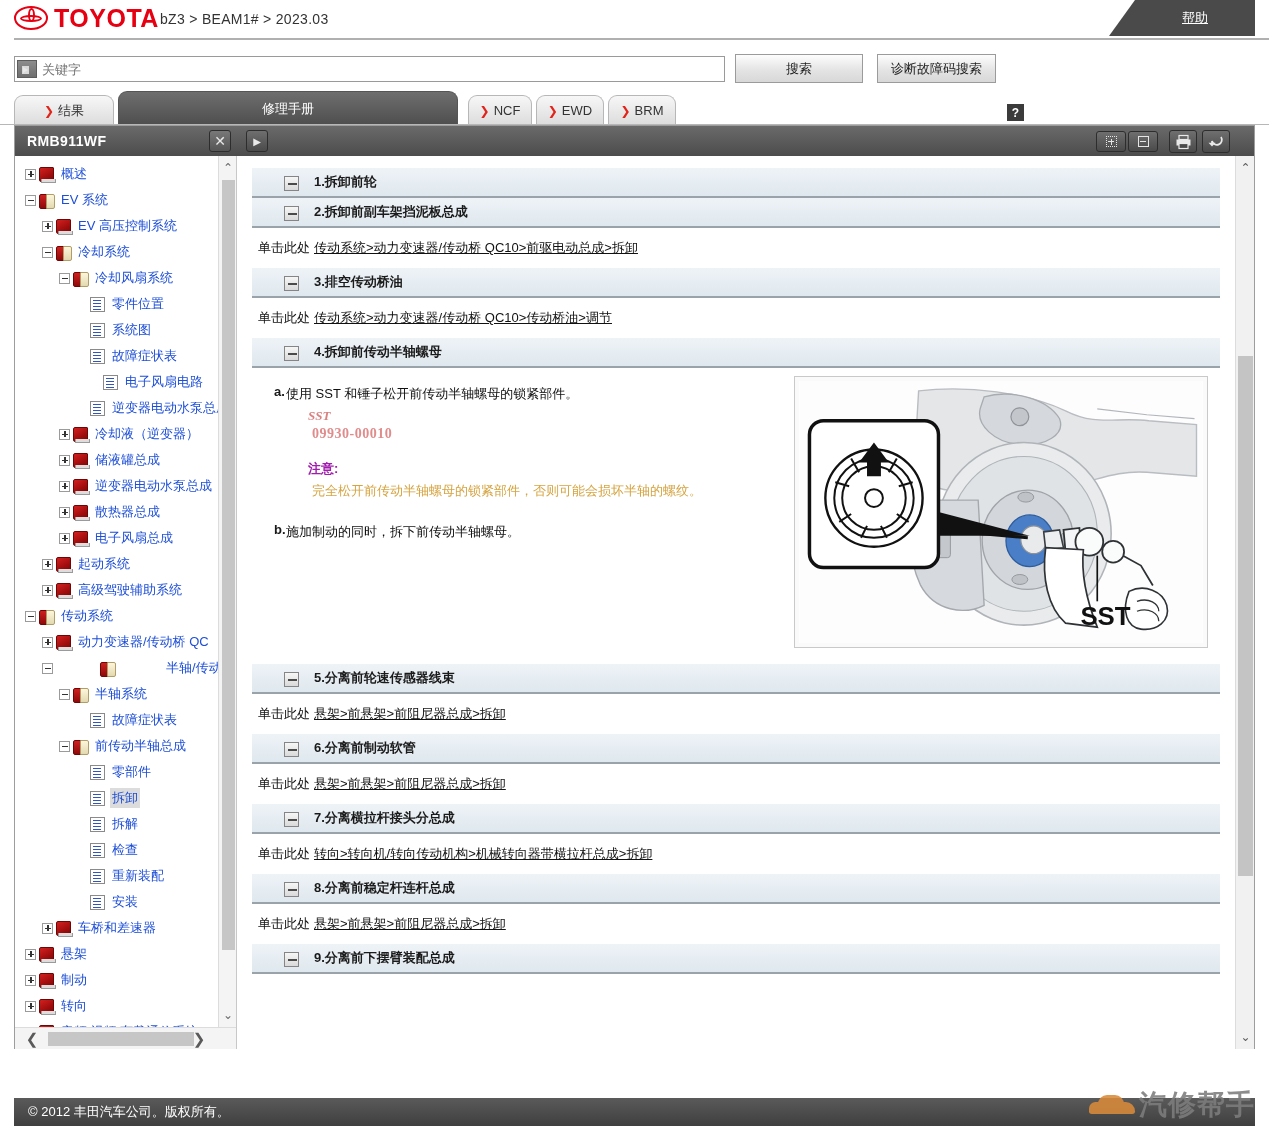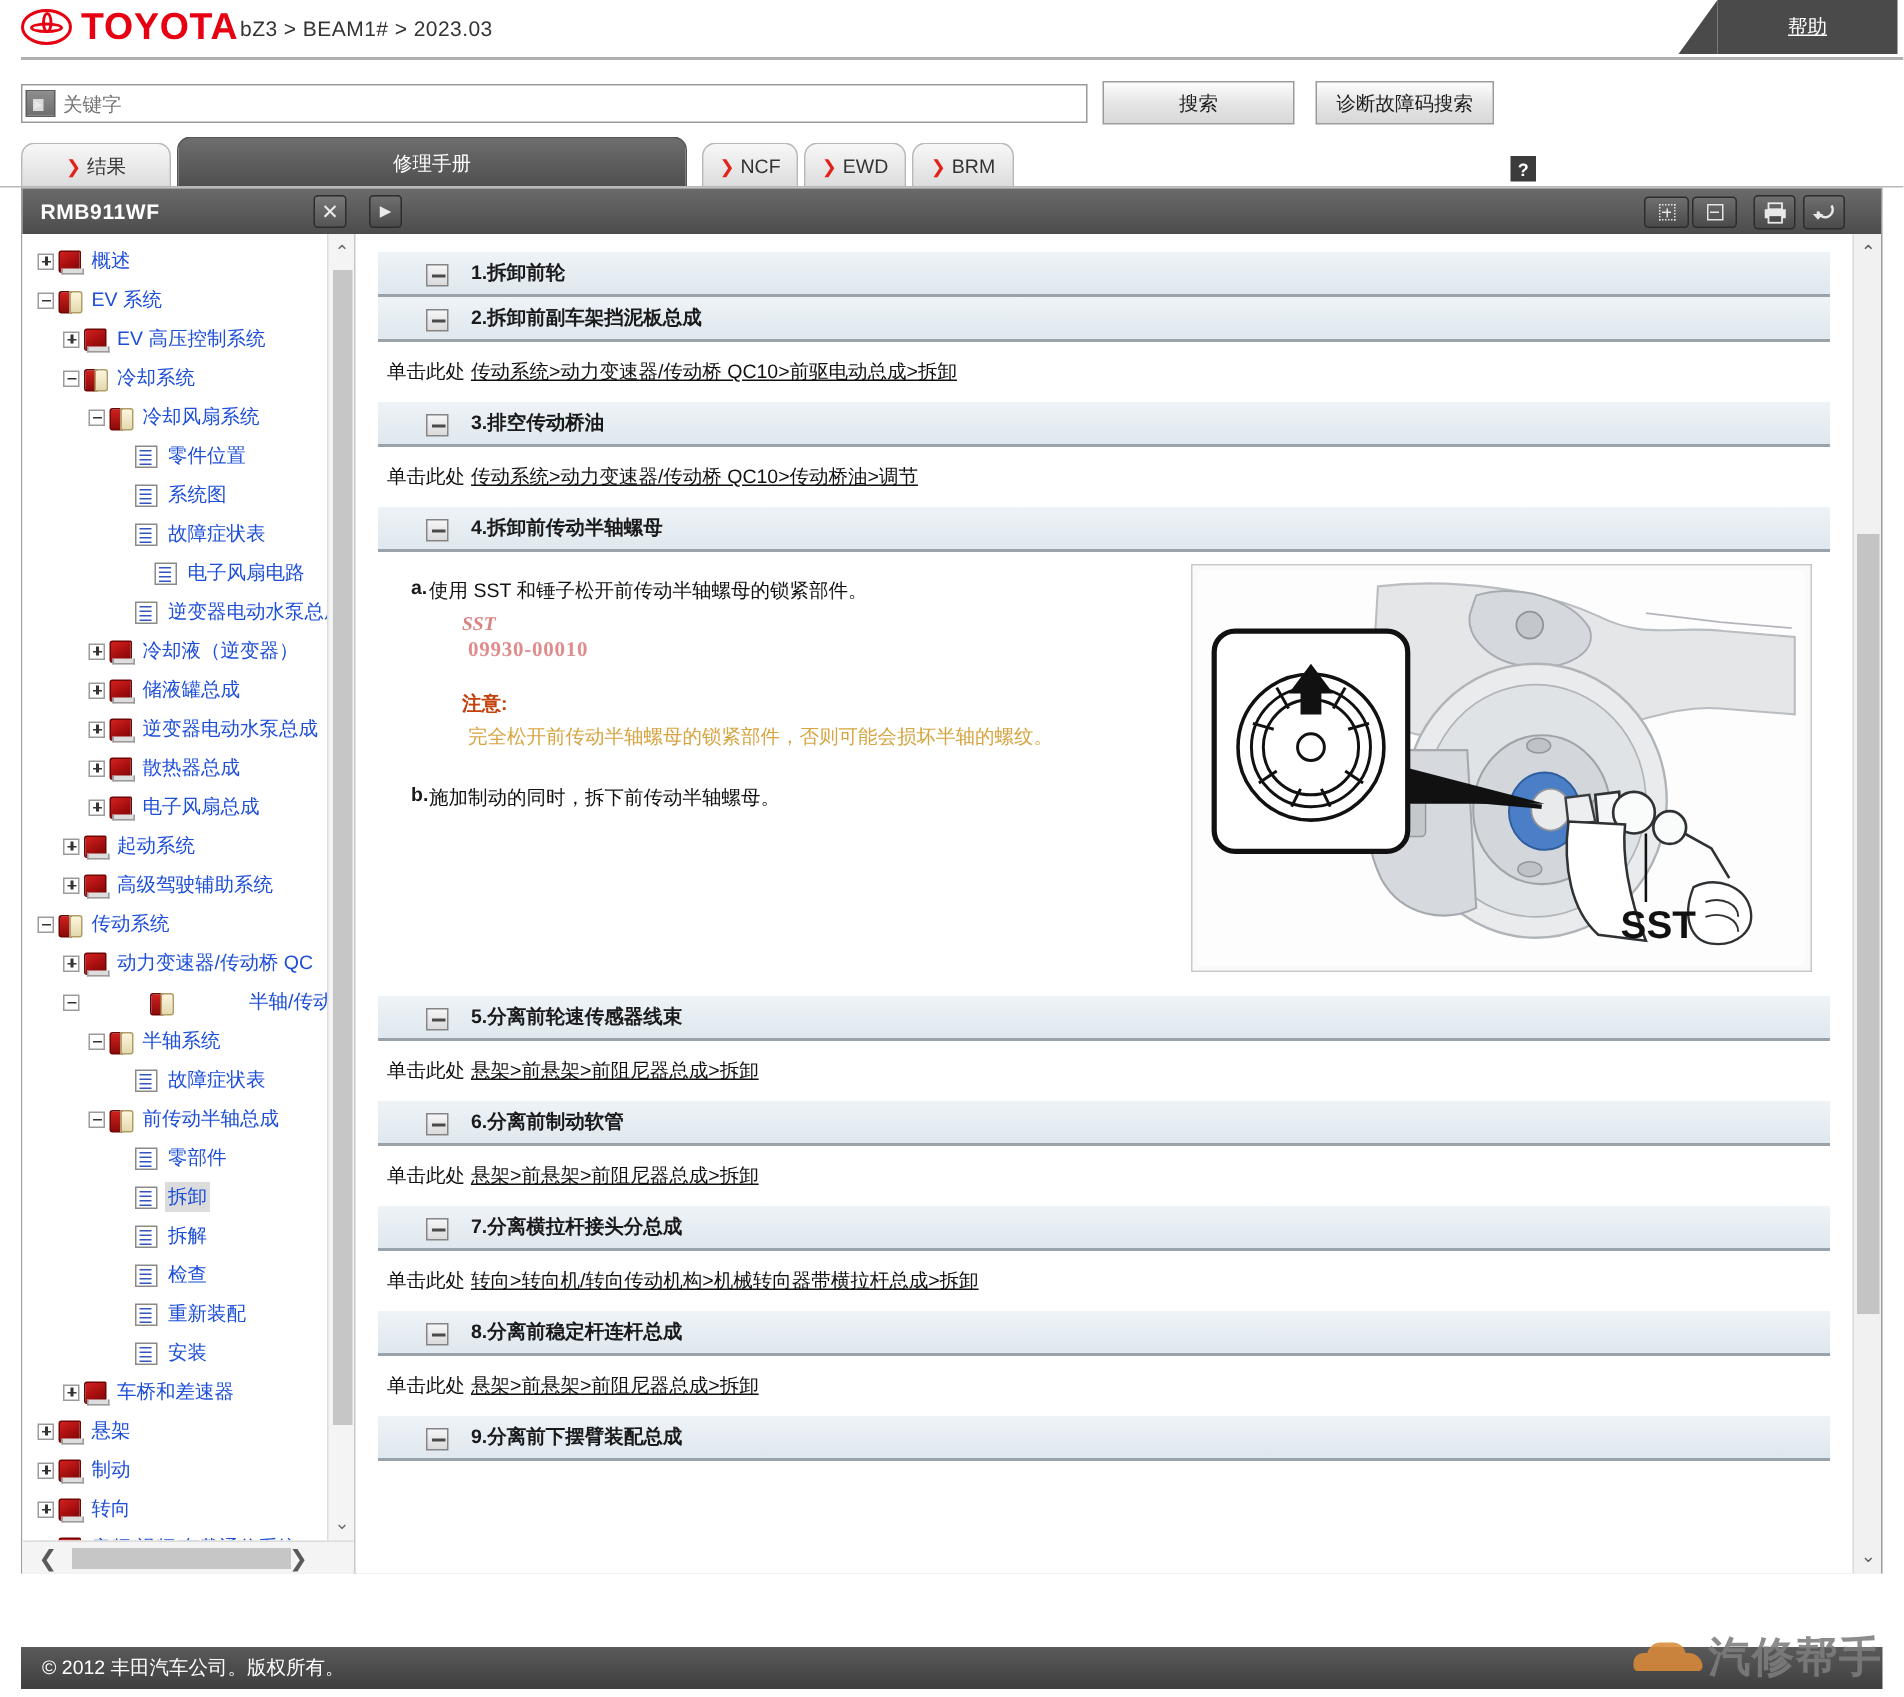--- a/index.html
+++ b/index.html
@@ -18,21 +18,21 @@
   .toyota-mark .o { position:absolute; left:0; top:0; width:34px; height:24px;
       border:2.2px solid #E60012; border-radius:50%; }
   .toyota-mark .h { position:absolute; left:6px; top:8.5px; width:22px; height:7px;
       border:2.2px solid #E60012; border-radius:50%; }
   .toyota-mark .v { position:absolute; left:13.5px; top:1.5px; width:7px; height:14px;
       border:2.2px solid #E60012; border-radius:50%; }
   .toyota-word { font-size:25px; font-weight:bold; color:#E60012; letter-spacing:0.5px;
       font-family:"Liberation Sans",sans-serif; line-height:24px; }
   #breadcrumb { position:absolute; left:160px; top:11px; font-size:14px; color:#333;
       letter-spacing:0.3px; }
-  #help-tab { position:absolute; right:4px; top:0; width:120px; height:36px;
+  #help-tab { position:absolute; right:14px; top:0; width:120px; height:36px;
       background:#4a4a4a; color:#fff; font-size:13px;
       display:flex; align-items:center; justify-content:center; }
   #help-tab span { text-decoration:underline; }
   #help-tab:before { content:""; position:absolute; left:-26px; top:0;
       border-style:solid; border-width:0 0 36px 26px; border-color:transparent transparent #4a4a4a transparent; }
   #header-rule { position:absolute; left:14px; right:0; top:38px; height:2px; background:#b0b0b0; }
 
   
   #searchbar { position:relative; height:44px; margin-top:5px; }
   #search-field { position:absolute; left:14px; top:11px; width:711px; height:26px;
@@ -168,21 +168,21 @@
   .click-line .lnk { text-decoration:underline; color:#111; cursor:pointer; margin-left:4px; }
 
   .step-body { padding:16px 0 6px 0; position:relative; min-height:40px; }
   .sub { display:flex; margin-bottom:4px; }
   .sub .ltr { width:34px; font-weight:bold; font-size:13px; color:#1a1a1a; padding-left:22px; }
   .sub .txt { font-size:13px; line-height:20px; color:#111; }
   .sst-label { color:#d98282; font-weight:bold; font-style:italic; font-size:13px;
       margin:4px 0 0 0; font-family:"Liberation Serif",serif; }
   .sst-code { color:#e08c8c; font-weight:bold; font-size:14px; margin:2px 0 0 20px;
       font-family:"Liberation Serif",serif; letter-spacing:0.5px; }
-  .notice-title { color:#c2410c; font-weight:bold; font-size:13px; margin-top:18px; }
+  .notice-title { color:#a21caf; font-weight:bold; font-size:13px; margin-top:18px; }
   .notice-body { color:#d6a441; font-size:13px; margin:3px 0 0 18px; line-height:19px; }
 
   
   #figure { position:absolute; right:12px; top:8px; width:414px; height:272px;
       border:1px solid #c9c9c9; background:#fafafa; padding:4px; }
   #fig-inner { position:relative; width:100%; height:100%; background:#ffffff; overflow:hidden; }
 
   
   #cb-v { position:absolute; right:0; top:0; width:19px; bottom:0; background:#f1f1f1;
       border-left:1px solid #dcdcdc; }

